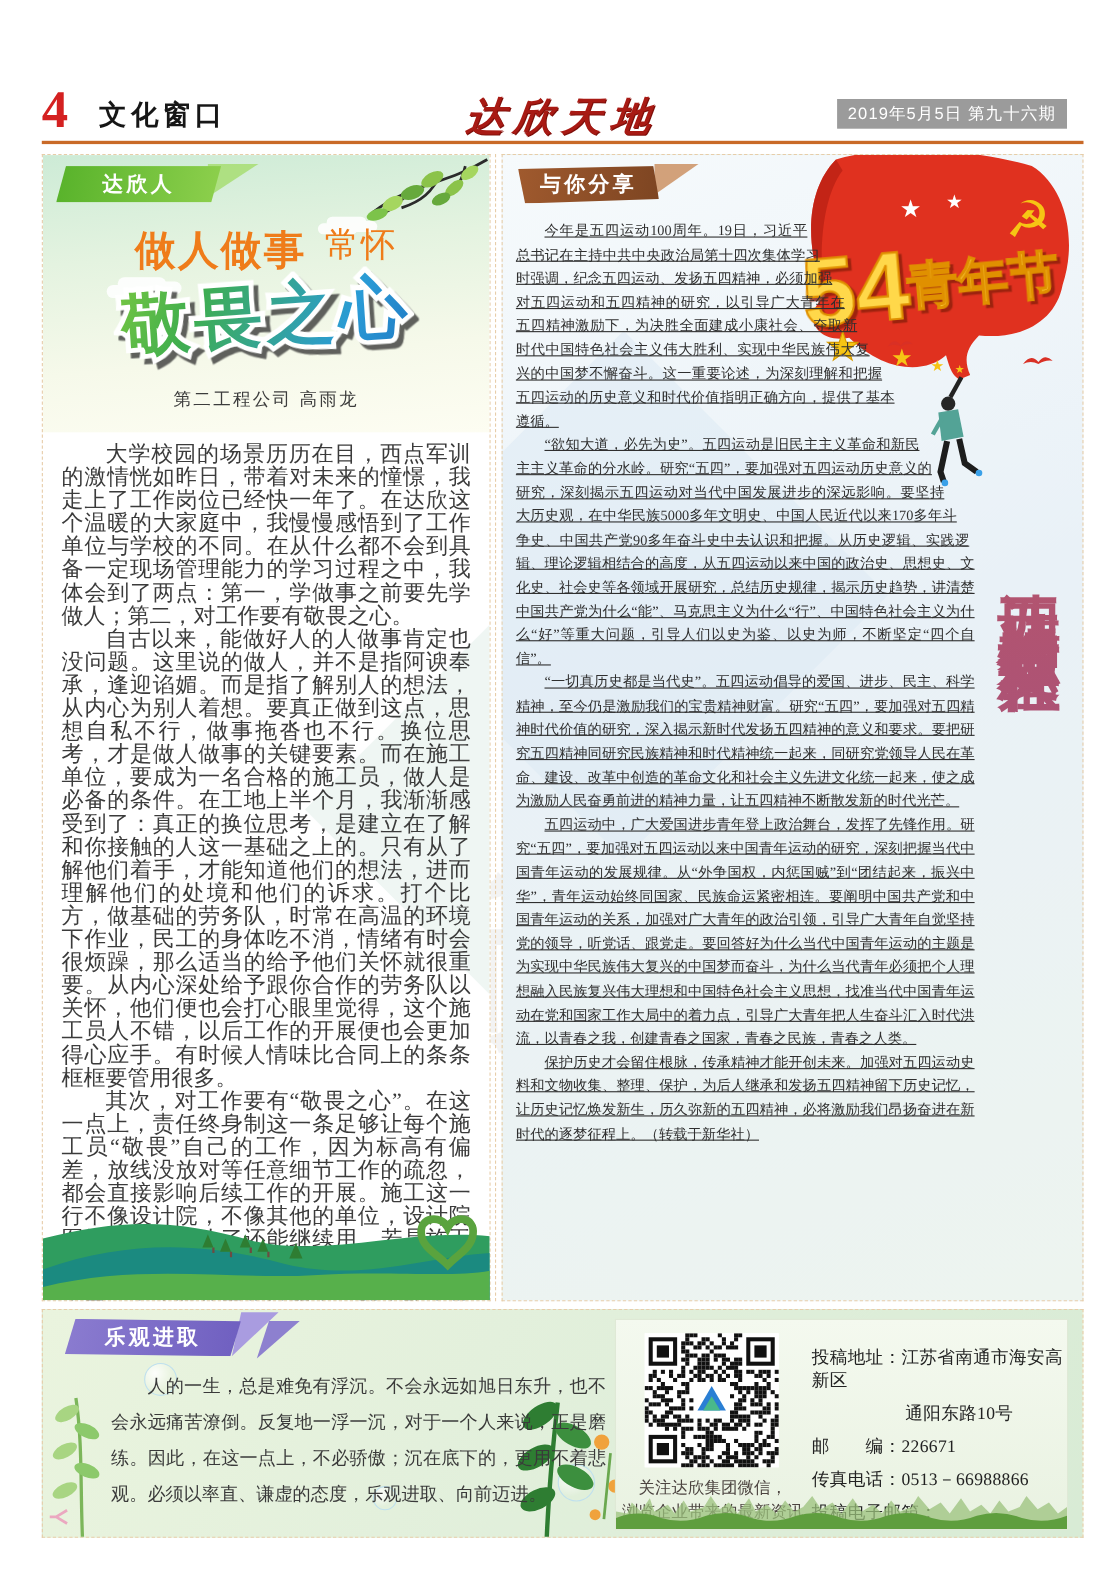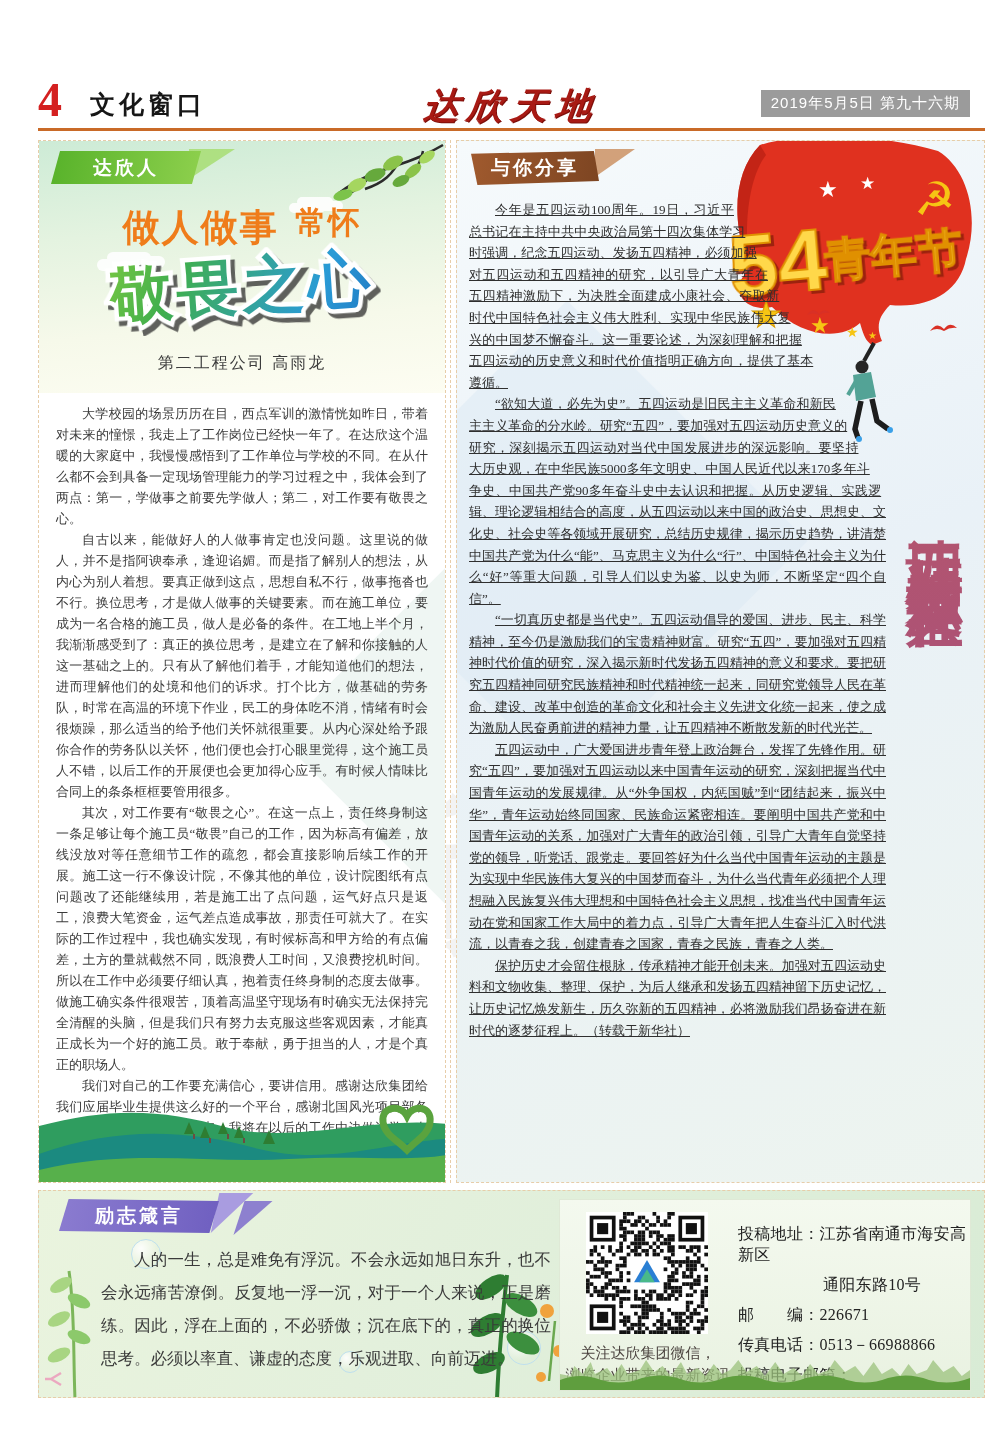--- a/index.html
+++ b/index.html
@@ -42,36 +42,36 @@
                   display:flex; align-items:center; justify-content:center; letter-spacing:3px; z-index:3; }
   .ribbon-green-fold { position:absolute; left:150px; top:8px; width:0; height:0; z-index:2;
                   border-left:46px solid #a7dd72; border-bottom:30px solid transparent; opacity:.85; }
   .cloud { position:absolute; background:#fff; opacity:.9; border-radius:12px; }
   .cloud.c1 { left:58px; top:118px; width:44px; height:12px; box-shadow:10px -7px 0 0 #fff, 24px -3px 0 0 #fff; }
   .cloud.c2 { left:250px; top:62px; width:36px; height:10px; box-shadow:8px -6px 0 0 #fff, 18px -2px 0 0 #fff; }
   .branch { position:absolute; right:0; top:0; z-index:1; }
   .title-line { position:absolute; left:0; right:0; top:62px; text-align:center; z-index:2;
                 font-family:"Liberation Sans", sans-serif; color:#ef7c1a; }
   .title-line .t1 { font-size:37px; font-weight:bold; letter-spacing:2px; }
-  .title-line .t2 { font-size:31px; font-weight:bold; display:inline-block;
+  .title-line .t2 { font-size:31px; font-weight:normal; display:inline-block;
                     transform:translateY(-7px); margin-left:12px; letter-spacing:2px; }
   .art-wrap { position:absolute; left:0; right:0; top:104px; text-align:center;
               transform:rotate(-4deg); z-index:2; }
   .art-layer { font:bold 62px "Liberation Sans", sans-serif; letter-spacing:4px; }
   .art-back { color:#fff; -webkit-text-stroke:9px #ffffff;
               filter:drop-shadow(4px 5px 0 rgba(45,45,45,.75)); }
   .art-front { position:absolute; left:0; right:0; top:0;
                background:linear-gradient(115deg,#9dd83a 4%,#3fae4e 34%,#2a9bd6 68%,#1960b5 96%);
                -webkit-background-clip:text; background-clip:text; color:transparent; }
   .byline { position:absolute; left:0; right:0; top:212px; text-align:center;
             font:16px "Liberation Sans", sans-serif; color:#3c3c3c; letter-spacing:2px; z-index:2; }
 
   
   .l-article { position:relative; padding:10px 17px 0 17px; z-index:1; }
-  .l-article p { font-size:13px; line-height:21px; color:#3b3b3b; text-align:justify; text-indent:2em; }
+  .l-article p { font-size:20px; line-height:21px; color:#3b3b3b; text-align:justify; text-indent:2em; }
   .l-diamond { position:absolute; left:290px; top:470px; width:250px; height:250px;
                background:#e2efe9; opacity:.55; transform:rotate(45deg); z-index:0; }
   .hills { position:absolute; left:0; right:0; bottom:0; height:80px; z-index:2; }
 
   
   .r-diamond { position:absolute; left:-60px; top:230px; width:340px; height:340px;
                background:#dde9f4; opacity:.55; transform:rotate(45deg); z-index:0; }
   .ribbon-brown { position:absolute; left:14px; top:10px; width:128px; height:34px;
                   background:linear-gradient(100deg,#a05a2e,#7d4522);
                   clip-path:polygon(0 8%,96% 0,100% 88%,5% 100%);
@@ -249,24 +249,24 @@
       <p>五四运动中，广大爱国进步青年登上政治舞台，发挥了先锋作用。研究“五四”，要加强对五四运动以来中国青年运动的研究，深刻把握当代中国青年运动的发展规律。从“外争国权，内惩国贼”到“团结起来，振兴中华”，青年运动始终同国家、民族命运紧密相连。要阐明中国共产党和中国青年运动的关系，加强对广大青年的政治引领，引导广大青年自觉坚持党的领导，听党话、跟党走。要回答好为什么当代中国青年运动的主题是为实现中华民族伟大复兴的中国梦而奋斗，为什么当代青年必须把个人理想融入民族复兴伟大理想和中国特色社会主义思想，找准当代中国青年运动在党和国家工作大局中的着力点，引导广大青年把人生奋斗汇入时代洪流，以青春之我，创建青春之国家，青春之民族，青春之人类。</p>
       <p>保护历史才会留住根脉，传承精神才能开创未来。加强对五四运动史料和文物收集、整理、保护，为后人继承和发扬五四精神留下历史记忆，让历史记忆焕发新生，历久弥新的五四精神，必将激励我们昂扬奋进在新时代的逐梦征程上。（转载于新华社）</p>
     </div>
 
     <div class="v-rail">
       <div class="v-headline">让五四精神烛照复兴征程</div>
     </div>
   </div>
 
   <div class="bottom-box">
-    <div class="ribbon-purple">励志箴言</div>
+    <div class="ribbon-purple">乐观进取</div>
     <div class="ribbon-purple-m1"></div>
     <div class="ribbon-purple-m2"></div>
-    <div class="motto-text">人的一生，总是难免有浮沉。不会永远如旭日东升，也不会永远痛苦潦倒。反复地一浮一沉，对于一个人来说，正是磨练。因此，浮在上面的，不必骄傲；沉在底下的，真正的换位思考。必须以率直、谦虚的态度，乐观进取、向前迈进。</div>
+    <div class="motto-text">人的一生，总是难免有浮沉。不会永远如旭日东升，也不会永远痛苦潦倒。反复地一浮一沉，对于一个人来说，正是磨练。因此，在这一点上，不必骄傲；沉在底下的，更用不着悲观。必须以率直、谦虚的态度，乐观进取、向前迈进。</div>
 
     <span class="bubble" style="left:92px; top:48px; width:30px; height:30px;"></span>
     <span class="bubble" style="left:300px; top:160px; width:22px; height:22px;"></span>
     <span class="bubble" style="left:468px; top:140px; width:34px; height:34px;"></span>
 
     <svg class="plant" style="left:6px; top:60px;" width="60" height="148" viewBox="0 0 60 148">
       <path d="M30 148 C28 100 30 60 24 20" stroke="#7cb65a" stroke-width="3" fill="none"></path>
       <ellipse cx="16" cy="34" rx="12" ry="6" fill="#a8d582" transform="rotate(-30 16 34)"></ellipse>
       <ellipse cx="34" cy="50" rx="12" ry="6" fill="#8cc96b" transform="rotate(25 34 50)"></ellipse>
       <ellipse cx="14" cy="68" rx="12" ry="6" fill="#a8d582" transform="rotate(-28 14 68)"></ellipse>

